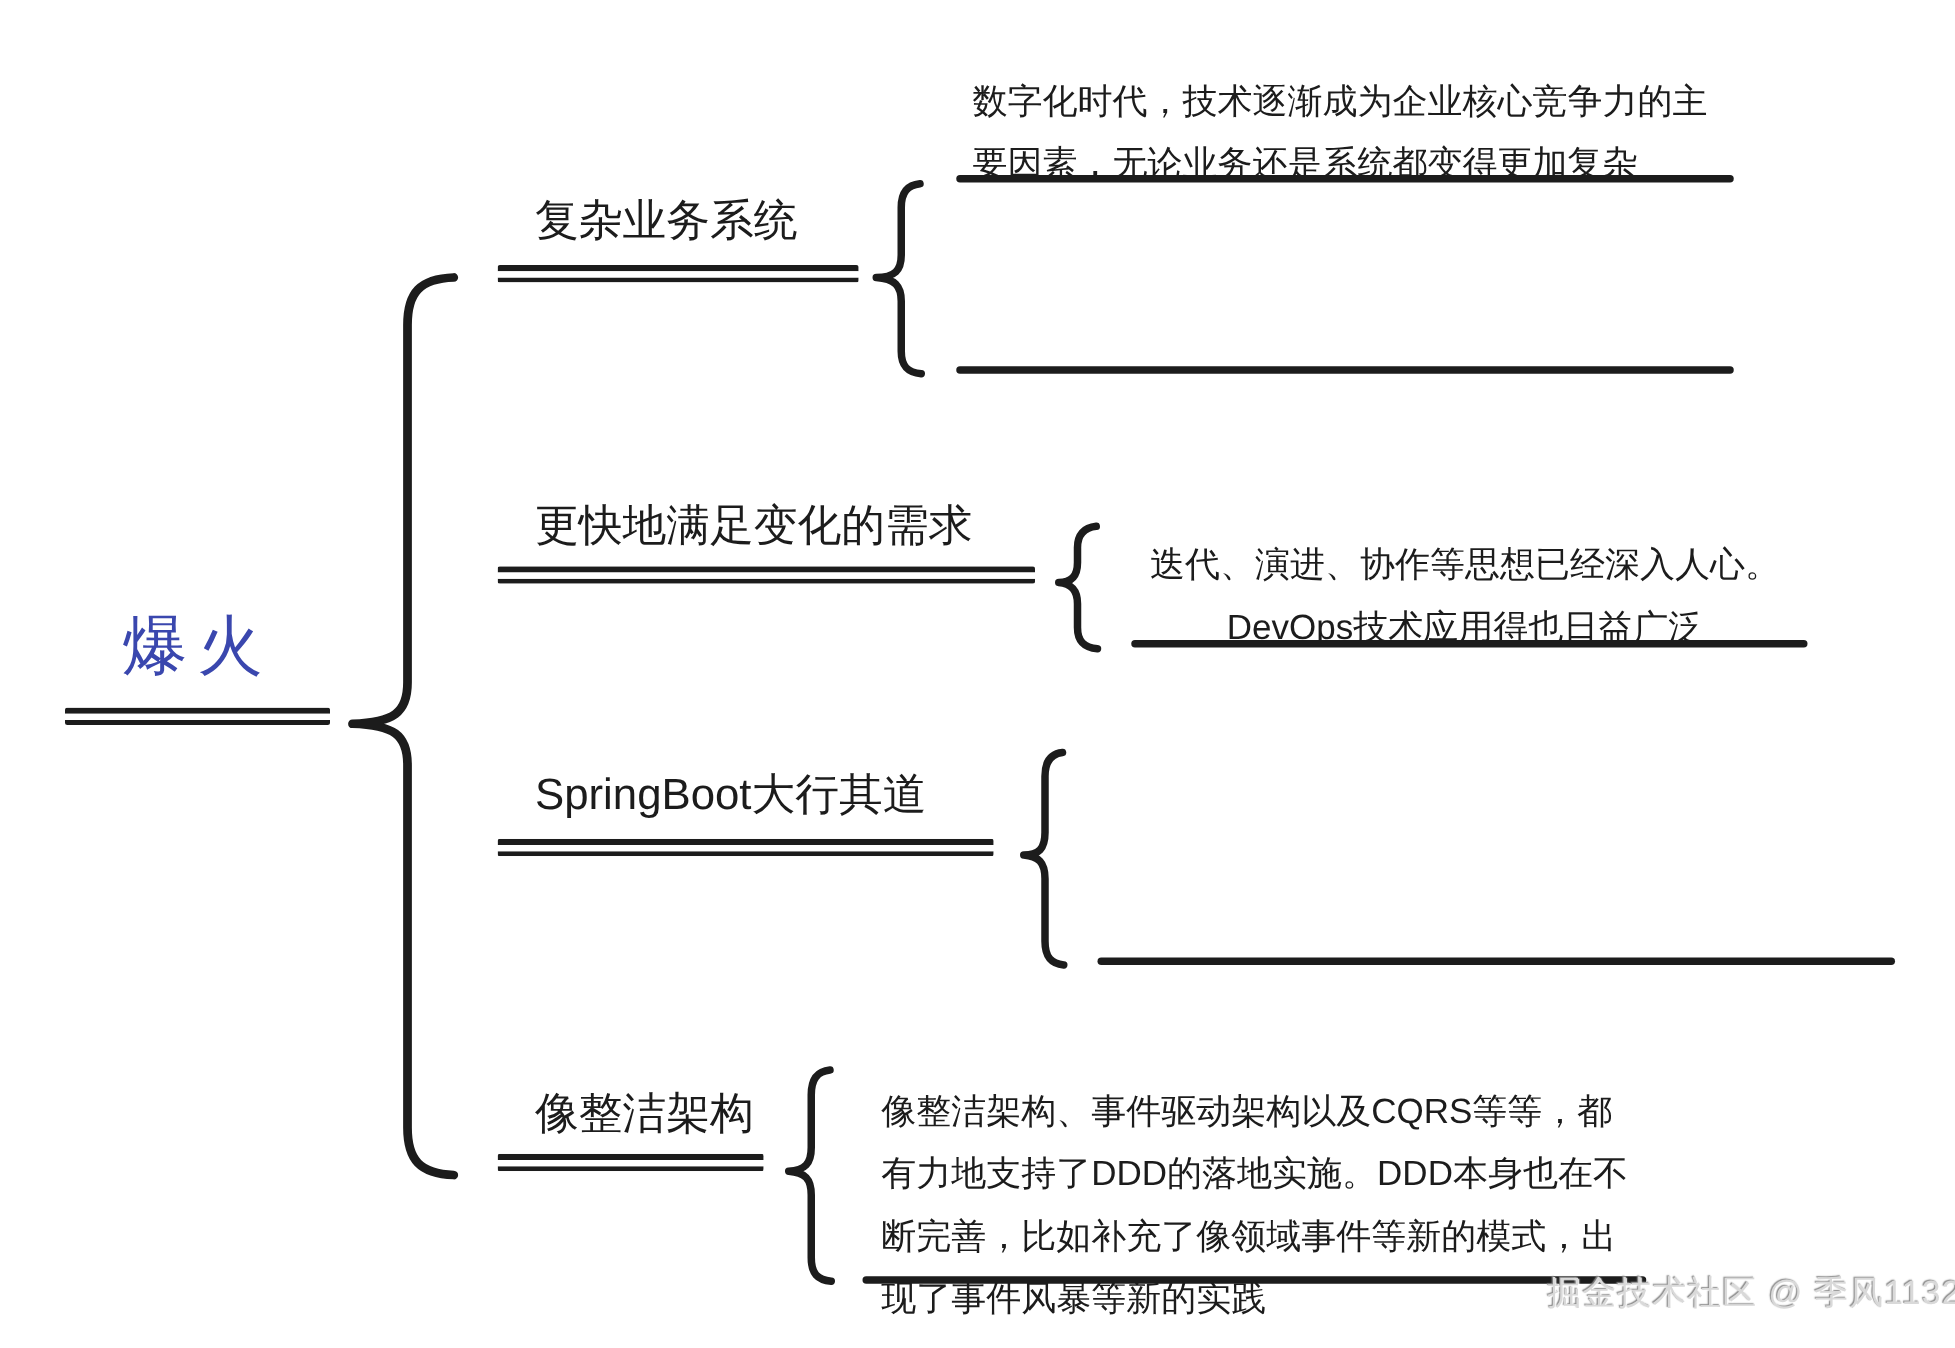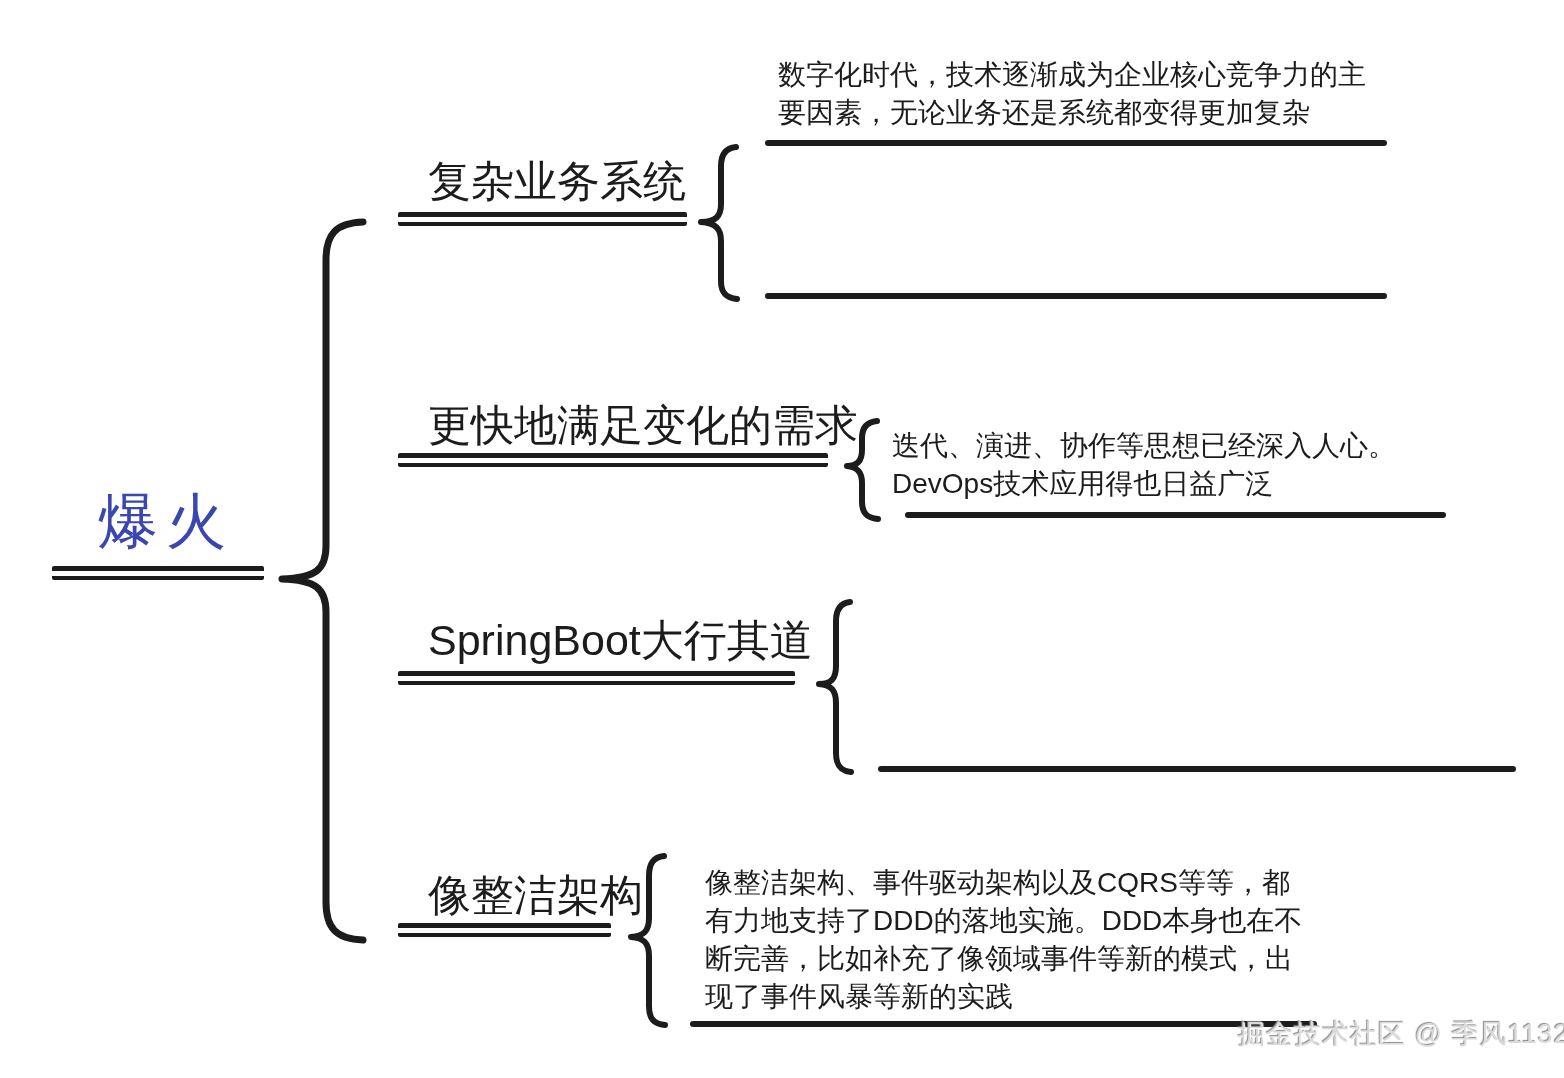--- a/index.html
+++ b/index.html
@@ -14,26 +14,26 @@
     overflow:hidden;
     font-family:"Liberation Sans",sans-serif;
     color:var(--ink);
   }
   .abs{position:absolute;}
   svg.connectors{position:absolute;left:0;top:0;width:1564px;height:1078px;}
   svg.connectors path{fill:none;stroke:var(--ink);stroke-linecap:round;stroke-linejoin:round;}
 
   .root-label{
     left:98px;top:482px;
-    font-size:60px;letter-spacing:8px;
+    font-size:52px;letter-spacing:8px;
     color:var(--blue);
     white-space:nowrap;
   }
   .title{
-    font-size:43px;
+    font-size:35px;
     white-space:nowrap;
     color:var(--ink);
   }
   .b1-title{left:428px;top:153px;}
   .b2-title{left:428px;top:397px;}
   .b3-title{left:428px;top:612px;}
   .b4-title{left:428px;top:867px;}
 
   .dbl{
     height:14px;
@@ -43,27 +43,27 @@
     border-radius:2px;
   }
   .root-ul{left:52px;top:566px;width:212px;}
   .b1-ul{left:398px;top:212px;width:289px;}
   .b2-ul{left:398px;top:453px;width:430px;}
   .b3-ul{left:398px;top:671px;width:397px;}
   .b4-ul{left:398px;top:923px;width:213px;}
 
   .note{
     font-size:28px;
-    line-height:38px;
+    line-height:50px;
     white-space:pre-line;
     color:var(--ink);
   }
   .n11{left:778px;top:56px;}
   .n12{left:778px;top:178px;}
-  .n2 {left:892px;top:427px;}
+  .n2 {left:920px;top:427px;text-align:center;}
   .n3 {left:893px;top:611px;}
   .n4 {left:705px;top:864px;}
 
   .sgl{
     height:6px;
     background:var(--ink);
     border-radius:3px;
   }
   .u11{left:765px;top:140px;width:622px;}
   .u12{left:765px;top:293px;width:622px;}

